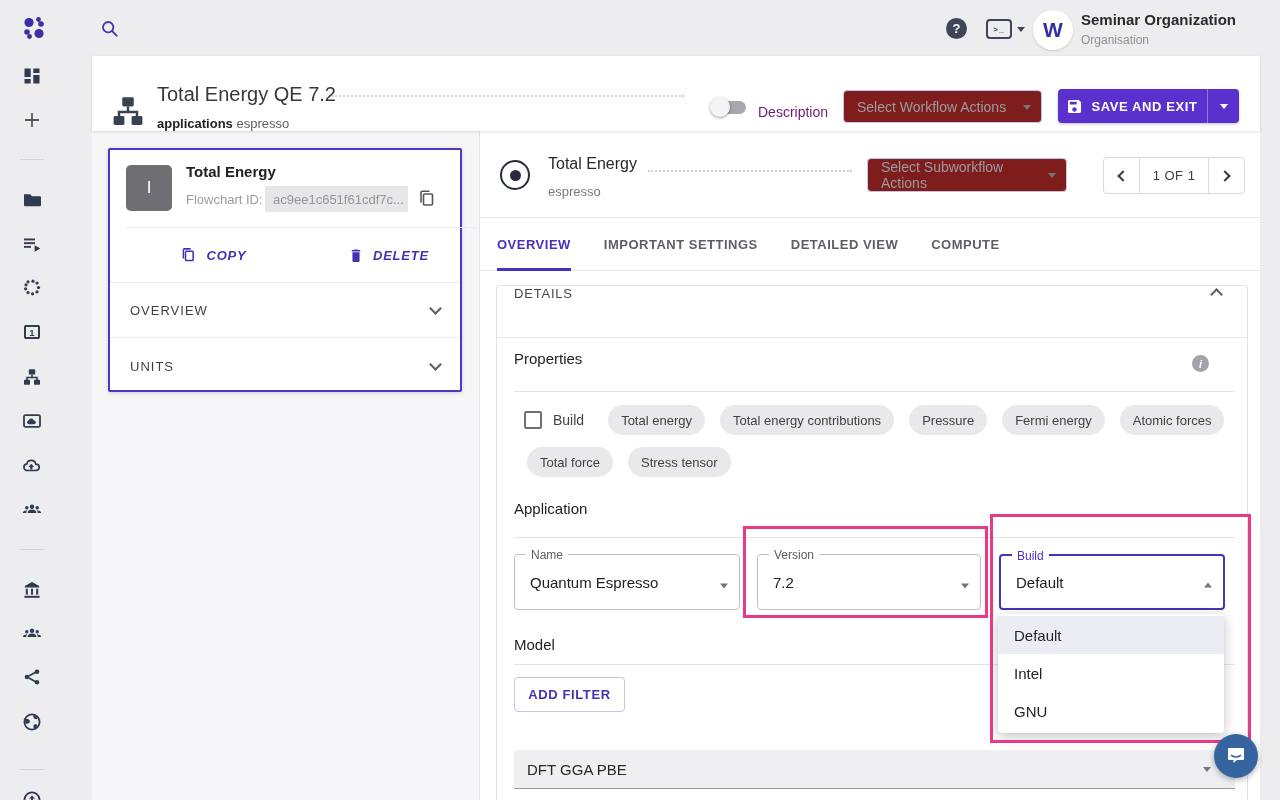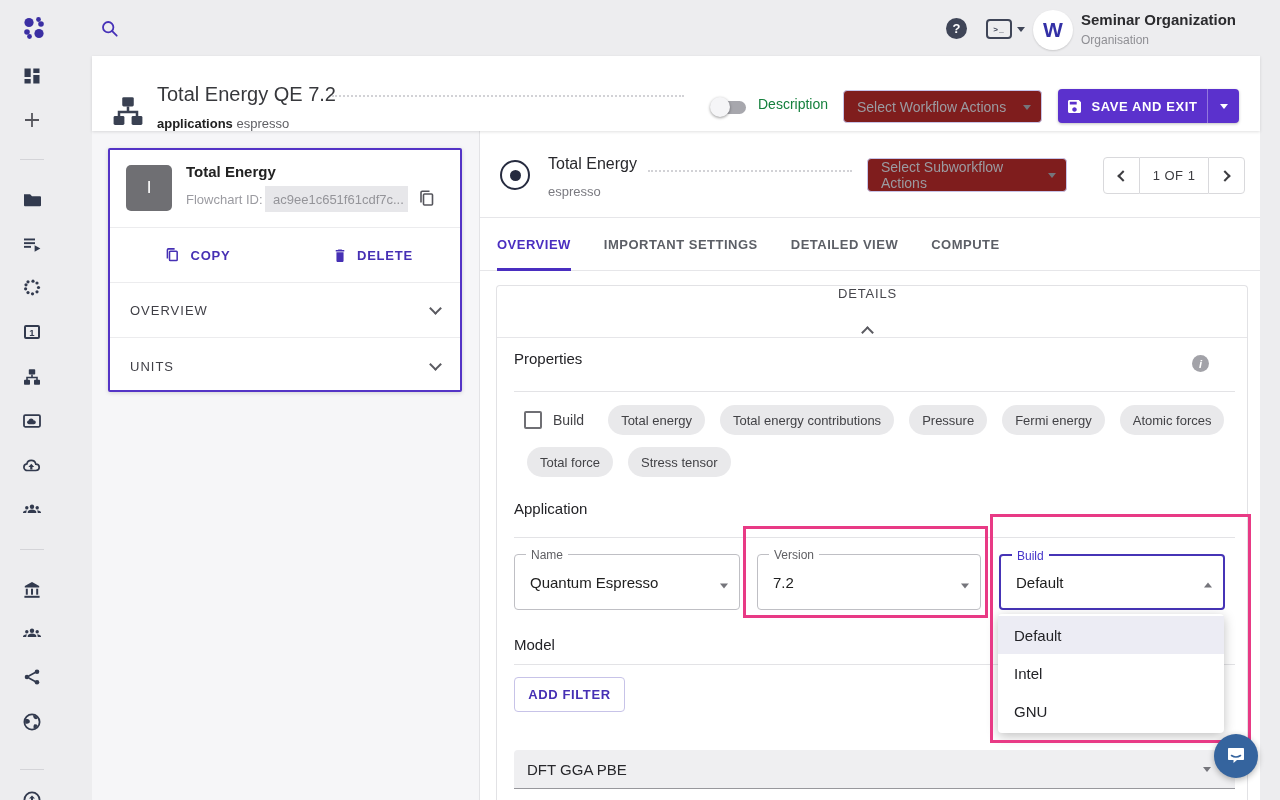--- a/index.html
+++ b/index.html
@@ -34,21 +34,21 @@
   .wf-header { position:absolute; left:92px; top:56px; width:1168px; height:75px; background:#fff;
                box-shadow:0 1px 3px rgba(0,0,0,.12); z-index:5; }
   .wf-title { position:absolute; left:65px; top:27px; font-size:20px; color:#37383c; }
   .wf-dotted { position:absolute; left:240px; top:39px; width:352px; border-top:2px dotted #d2d2d6; }
   .wf-meta { position:absolute; left:65px; top:60px; font-size:13px; color:#5f5f63; }
   .wf-meta b { color:#212121; }
   .switch { position:absolute; left:618px; top:40px; width:38px; height:22px; cursor:pointer; }
   .switch .track { position:absolute; left:2px; top:5px; width:34px; height:13px; border-radius:7px; background:#a7a7ad; }
   .switch .thumb { position:absolute; left:0; top:1px; width:20px; height:20px; border-radius:50%;
                    background:#f5f5f7; box-shadow:0 1px 3px rgba(0,0,0,.4); }
-  .desc-label { position:absolute; left:666px; top:40px; font-size:14px; color:#15803d; }
+  .desc-label { position:absolute; left:666px; top:48px; font-size:14px; color:#701a75; }
   .sel-outline { position:absolute; border:1px solid #c7c3e8; border-radius:4px; background:#7f1d1d;
                  display:flex; align-items:center; justify-content:space-between; padding:0 10px 0 13px;
                  font-size:14px; color:#9b9ba1; cursor:pointer; }
   .caret-gray { width:0; height:0; border:4.5px solid transparent; border-top:5px solid #75757b; margin-top:5px; }
   .caret-up-gray { width:0; height:0; border:4.5px solid transparent; border-bottom:5px solid #75757b; margin-bottom:5px; }
   .save-btn { position:absolute; left:966px; top:33px; width:181px; height:34px; background:#5b31cd;
               border-radius:4px; display:flex; color:#fff; cursor:pointer; box-shadow:0 1px 3px rgba(0,0,0,.25); }
   .save-main { flex:1; display:flex; align-items:center; justify-content:center; gap:9px;
                font-size:13px; font-weight:bold; letter-spacing:.6px; border-right:1px solid rgba(255,255,255,.35); }
   .save-arrow { width:31px; display:flex; align-items:center; justify-content:center; }
@@ -59,21 +59,21 @@
                 border-right:1px solid #e3e3e6; }
   .wf-card { position:absolute; left:16px; top:17px; width:354px; height:244px; background:#fff;
              border:2px solid #5434c6; border-radius:2px; box-shadow:0 1px 4px rgba(0,0,0,.15); }
   .card-avatar { position:absolute; left:16px; top:15px; width:46px; height:46px; border-radius:5px;
                  background:#6f6f73; color:#fff; font-size:17px; display:flex; align-items:center; justify-content:center; }
   .card-title { position:absolute; left:76px; top:13px; font-size:15px; font-weight:bold; color:#212121; }
   .id-label { position:absolute; left:76px; top:42px; font-size:13px; color:#9b9ba1; }
   .id-pill { position:absolute; left:155px; top:36px; width:143px; height:26px; background:#e7e7ea; border-radius:0;
              font-size:13px; color:#949499; display:flex; align-items:center; padding:0 8px; white-space:nowrap; overflow:hidden; }
   .id-copy { position:absolute; left:307px; top:39px; width:20px; height:20px; cursor:pointer; }
-  .card-row { position:absolute; left:0; width:350px; border-top:1px solid #ececee; }
+  .card-row { position:absolute; left:16px; width:350px; border-top:1px solid #ececee;font-style:italic; }
   .txt-btn { display:flex; align-items:center; justify-content:center; gap:9px; font-size:13px; font-weight:bold;
              letter-spacing:.8px; color:#4630b4; cursor:pointer; }
   .acc-row { position:absolute; left:0; width:350px; height:55px; border-top:1px solid #ececee;
              display:flex; align-items:center; justify-content:space-between; padding:0 20px;
              font-size:13px; letter-spacing:1px; color:#3f3f46; font-weight:500; cursor:pointer; }
   .chev { width:9px; height:9px; border-right:2px solid #5a5a60; border-bottom:2px solid #5a5a60; }
   .chev-down { transform:rotate(45deg); margin-top:-4px; }
   .chev-up { transform:rotate(225deg); margin-top:4px; }
 
   
@@ -96,22 +96,22 @@
           display:flex; align-items:center; padding-left:17px; gap:33px; }
   .tab { font-size:13px; font-weight:bold; letter-spacing:.5px; color:#5c5f66; cursor:pointer; position:relative;
          height:53px; display:flex; align-items:center; }
   .tab.active { color:#4a2ec0; }
   .tab.active::after { content:""; position:absolute; left:0; right:0; bottom:0; height:3px; background:#4a2ec0; }
 
   
   .details-card { position:absolute; left:496px; top:285px; width:752px; height:515px; background:#fff;
                   border:1px solid #e2e2e5; border-bottom:none; border-radius:4px 4px 0 0; z-index:2; }
   .dc-head { position:absolute; left:0; top:0; width:100%; height:52px; border-bottom:1px solid #e6e6e9;
-             display:flex; align-items:center; justify-content:space-between; padding:0 26px 0 17px;
-             font-size:13px; letter-spacing:.8px; color:#46464c; font-weight:500; cursor:pointer;flex-direction:column; }
+             display:flex; justify-content:space-between; padding:0 26px 0 17px;
+             font-size:13px; letter-spacing:.8px; color:#46464c; font-weight:500; cursor:pointer; }
   .sec-title { position:absolute; left:17px; font-size:15px; font-weight:500; color:#232327; }
   .sec-div { position:absolute; left:17px; width:721px; border-top:1px solid #e3e3e6; }
   .info-ic { position:absolute; right:38px; top:69px; width:17px; height:17px; border-radius:50%; background:#a2a2a8;
              color:#fff; font-size:11px; font-weight:bold; display:flex; align-items:center; justify-content:center; font-style:italic; }
   .chip-row { position:absolute; display:flex; align-items:center; }
   .chip { height:30px; border-radius:15px; background:#e9e9eb; color:#424246; font-size:13px;
           display:inline-flex; align-items:center; padding:0 13px; margin-right:15px; cursor:pointer; }
   .checkbox { width:18px; height:18px; border:2px solid #6f6f74; border-radius:2px; background:#fff; cursor:pointer; }
   .draft-lbl { font-size:14px; color:#424246; margin:0 24px 0 11px; }
 

